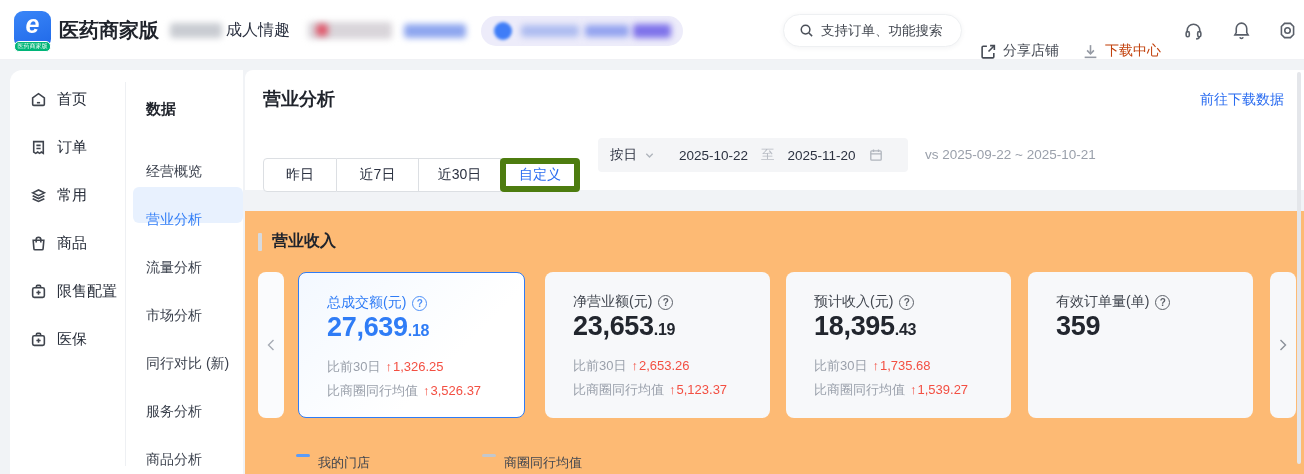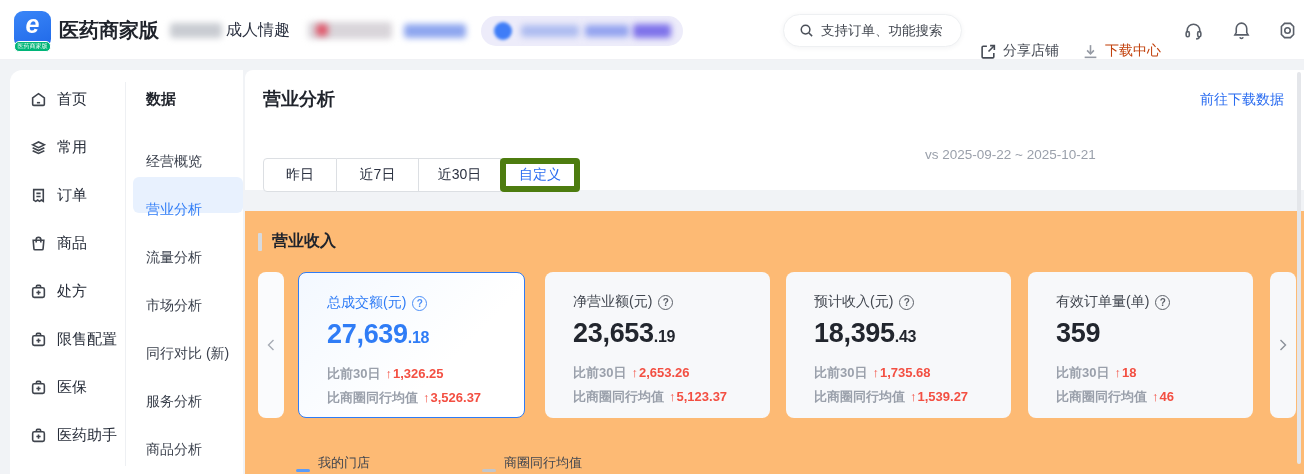--- a/index.html
+++ b/index.html
@@ -37,21 +37,21 @@
   .tbDownload { left:1082px; color:#c2410c; }
   .tbIcon { position:absolute; top:20px; width:21px; height:21px; color:#595f69; cursor:pointer; }
   svg { display:block; }
 
   
   .sidePanel { position:absolute; left:10px; top:70px; width:233px; bottom:0; background:#fff; border-radius:12px 0 0 0; z-index:2; }
   .nav1 { position:absolute; left:0; top:5px; width:115px; }
   .nav1 .item { height:48px; display:flex; align-items:center; gap:10px; padding-left:20px; font-size:15px; color:#262c38; cursor:pointer; }
   .nav1 .item svg { color:#3f444d; flex:0 0 auto; }
   .navDivider { position:absolute; left:115px; top:12px; bottom:8px; width:1px; background:#eef0f3; }
-  .nav2 { position:absolute; left:115px; top:5px; width:132px; }
+  .nav2 { position:absolute; left:115px; top:15px; width:132px; }
   .nav2 .hdr { height:48px; display:flex; align-items:center; padding-left:21px; font-size:15px; font-weight:700; color:#20242c; }
   .nav2 .item { height:48px; display:flex; align-items:flex-end; padding-left:21px; font-size:14px; color:#3b414d; cursor:pointer; position:relative; }
   .nav2 .item.active { color:#2f7cf6; }
   .nav2 .item.active::before { content:""; position:absolute; left:8px; top:6px; width:110px; height:36px; background:#e8f1fe; border-radius:6px; z-index:-1; }
   .nav2 .item span { position:relative; }
 
   
   .mainHead { position:absolute; left:245px; top:70px; width:1059px; height:120px; background:#fff; border-radius:8px 0 0 0; z-index:2; }
   .pageTitle { position:absolute; left:18px; top:17px; font-size:18px; font-weight:700; color:#20242c; }
   .dlLink { position:absolute; right:20px; top:21px; font-size:14px; color:#2a6cf0; cursor:pointer; }
@@ -78,29 +78,29 @@
   .sliver.left { left:13px; }
   .sliver.right { left:1025px; background:#f7f8fa; color:#8a9099; }
   .card { position:absolute; top:61px; width:225px; height:146px; background:#f7f8fa; border-radius:8px; padding:21px 0 0 28px; cursor:pointer; }
   .card.c1 { left:53px; width:227px; background:linear-gradient(135deg,#f3f8ff 0%,#ffffff 65%); border:1px solid #2f7cf6; }
   .card.c2 { left:300px; } .card.c3 { left:541px; } .card.c4 { left:783px; }
   .cardTitle { font-size:14px; color:#41464f; display:flex; align-items:center; gap:6px; }
   .c1 .cardTitle { color:#2f7cf6; }
   .qicon { width:15px; height:15px; border:1.2px solid currentColor; border-radius:50%; opacity:.85;
            font-size:10px; line-height:13px; text-align:center; font-weight:700; }
   .qicon::after { content:"?"; }
-  .cardValue { margin-top:7px; font-size:27px; font-weight:700; color:#22262e; letter-spacing:-.3px; }
+  .cardValue { font-size:27px; font-weight:700; color:#22262e; letter-spacing:-.3px; }
   .cardValue .dec { font-size:16px; }
   .c1 .cardValue { color:#2f7cf6; }
-  .cmp { margin-top:12px; font-size:13px; color:#9aa0ab; line-height:24px;font-weight:bold; }
+  .cmp { margin-top:12px; font-size:13px; color:#9aa0ab; line-height:24px; }
   .cmp .red { color:#f34f42; margin-left:5px; }
   .cmp .red::before { content:"\2191"; font-weight:700; margin-right:1px; }
   .legend { position:absolute; left:51px; top:243px; display:flex; align-items:center; font-size:13px; color:#41464f; }
   .legend .dash { width:14px; height:3px; border-radius:2px; margin-right:8px; }
-  .legend .item { display:flex; align-items:flex-end; cursor:pointer; }
+  .legend .item { display:flex; align-items:flex-start; cursor:pointer; }
   .legend .item + .item { margin-left:112px; }
 
   .scrollbar { position:absolute; right:3px; top:72px; width:4px; height:392px; background:#e4e6ea; border-radius:2px; z-index:6; }
 </style>
 </head>
 <body>
 
 <div class="topbar">
   <div class="logo">
     <div class="e">e</div>
@@ -179,71 +179,55 @@
   <div class="nav1">
     <div class="item">
       <svg width="17" height="17" viewBox="0 0 16 16" fill="none" stroke="currentColor" stroke-width="1.5">
           <path d="M2.5 6.5 8 2.5l5.5 4v6a1 1 0 0 1-1 1h-9a1 1 0 0 1-1-1z"></path>
           <path d="M6.5 11h3"></path>
         </svg>
       <span>首页</span>
     </div>
     <div class="item">
       <svg width="17" height="17" viewBox="0 0 16 16" fill="none" stroke="currentColor" stroke-width="1.5">
+          <path d="M3.5 2.5h9v11l-1.8-1.2L9 13.5l-1.8-1.2-1.8 1.2-1.9-1.2z"></path>
+          <path d="M6 6h4M6 9h4"></path>
+        </svg>
+      <span>订单</span>
+    </div>
+    <div class="item">
+      <svg width="17" height="17" viewBox="0 0 16 16" fill="none" stroke="currentColor" stroke-width="1.5">
           <path d="M2.5 5.5 8 2.8l5.5 2.7L8 8.2z"></path>
           <path d="m2.5 8.3 5.5 2.6 5.5-2.6"></path>
           <path d="m2.5 11 5.5 2.6 5.5-2.6"></path>
         </svg>
       <span>常用</span>
     </div>
     <div class="item">
       <svg width="17" height="17" viewBox="0 0 16 16" fill="none" stroke="currentColor" stroke-width="1.5">
-          <path d="M3.5 2.5h9v11l-1.8-1.2L9 13.5l-1.8-1.2-1.8 1.2-1.9-1.2z"></path>
-          <path d="M6 6h4M6 9h4"></path>
-        </svg>
-      <span>订单</span>
-    </div>
-    <div class="item">
-      <svg width="17" height="17" viewBox="0 0 16 16" fill="none" stroke="currentColor" stroke-width="1.5">
           <path d="M3 5h10l-.7 8a1 1 0 0 1-1 .9H4.7a1 1 0 0 1-1-.9z"></path>
           <path d="M5.8 7V4.3a2.2 2.2 0 0 1 4.4 0V7"></path>
         </svg>
       <span>商品</span>
     </div>
     <div class="item">
       <svg width="17" height="17" viewBox="0 0 16 16" fill="none" stroke="currentColor" stroke-width="1.5">
           <rect x="2.5" y="4.5" width="11" height="9" rx="1.5"></rect>
           <path d="M6 4.5V3.2a1 1 0 0 1 1-1h2a1 1 0 0 1 1 1v1.3"></path>
           <path d="M8 7v4M6 9h4"></path>
         </svg>
-      <span>处方</span>
+      <span>限售配置</span>
     </div>
     <div class="item">
       <svg width="17" height="17" viewBox="0 0 16 16" fill="none" stroke="currentColor" stroke-width="1.5">
           <rect x="2.5" y="4.5" width="11" height="9" rx="1.5"></rect>
           <path d="M6 4.5V3.2a1 1 0 0 1 1-1h2a1 1 0 0 1 1 1v1.3"></path>
           <path d="M8 7v4M6 9h4"></path>
         </svg>
-      <span>限售配置</span>
-    </div>
-    <div class="item">
-      <svg width="17" height="17" viewBox="0 0 16 16" fill="none" stroke="currentColor" stroke-width="1.5">
-          <rect x="2.5" y="4.5" width="11" height="9" rx="1.5"></rect>
-          <path d="M6 4.5V3.2a1 1 0 0 1 1-1h2a1 1 0 0 1 1 1v1.3"></path>
-          <path d="M8 7v4M6 9h4"></path>
-        </svg>
       <span>医保</span>
-    </div>
-    <div class="item">
-      <svg width="17" height="17" viewBox="0 0 16 16" fill="none" stroke="currentColor" stroke-width="1.5">
-          <rect x="2.5" y="4.5" width="11" height="9" rx="1.5"></rect>
-          <path d="M6 4.5V3.2a1 1 0 0 1 1-1h2a1 1 0 0 1 1 1v1.3"></path>
-          <path d="M8 7v4M6 9h4"></path>
-        </svg>
-      <span>医药助手</span>
     </div>
   </div>
   <div class="navDivider"></div>
   <div class="nav2">
     <div class="hdr">数据</div>
     <div class="item">
         <span>经营概览</span>
       </div>
     <div class="item active">
         <span>营业分析</span>
@@ -270,20 +254,37 @@
   <div class="pageTitle">营业分析</div>
   <div class="dlLink">前往下载数据</div>
 
   <div class="seg">
     <div class="btn" style="width:74px">昨日</div>
     <div class="btn" style="width:82px">近7日</div>
     <div class="btn" style="width:82px">近30日</div>
     <div class="btn active" style="width:80px">自定义</div>
   </div>
 
+  <div class="dateCtl">
+    <span>按日</span>
+    <span class="chev">
+      <svg width="11" height="11" viewBox="0 0 12 12" fill="none" stroke="currentColor" stroke-width="1.5">
+          <path d="m2.5 4.2 3.5 3.5 3.5-3.5"></path>
+        </svg>
+    </span>
+    <span class="d1">2025-10-22</span>
+    <span class="to">至</span>
+    <span>2025-11-20</span>
+    <span class="cal">
+      <svg width="14" height="14" viewBox="0 0 14 14" fill="none" stroke="currentColor" stroke-width="1.3">
+          <rect x="1.8" y="2.8" width="10.4" height="9.4" rx="1"></rect>
+          <path d="M4.5 1.5v2.6M9.5 1.5v2.6M1.8 5.8h10.4"></path>
+        </svg>
+    </span>
+  </div>
 
   <div class="vsText">vs 2025-09-22 ~ 2025-10-21</div>
 </div>
 
 <div class="section">
   <div class="secHdr">
     <div class="bar"></div>
     <div class="txt">营业收入</div>
   </div>
 
@@ -328,24 +329,20 @@
       <div><span>比商圈同行均值</span><span class="red">1,539.27</span></div>
     </div>
   </div>
 
   <div class="card c4">
     <div class="cardTitle">
         <span>有效订单量(单)</span>
         <span class="qicon"></span>
       </div>
     <div class="cardValue"><span>359</span><span class="dec"></span></div>
-    <div class="cmp">
-      <div><span>比前30日</span><span class="red">18</span></div>
-      <div><span>比商圈同行均值</span><span class="red">46</span></div>
-    </div>
   </div>
 
   <div class="sliver right">
     <svg width="12" height="14" viewBox="0 0 10 14" fill="none" stroke="currentColor" stroke-width="1.4">
         <path d="M2.5 2l5 5-5 5"></path>
       </svg>
   </div>
 
   <div class="legend">
     <div class="item">

